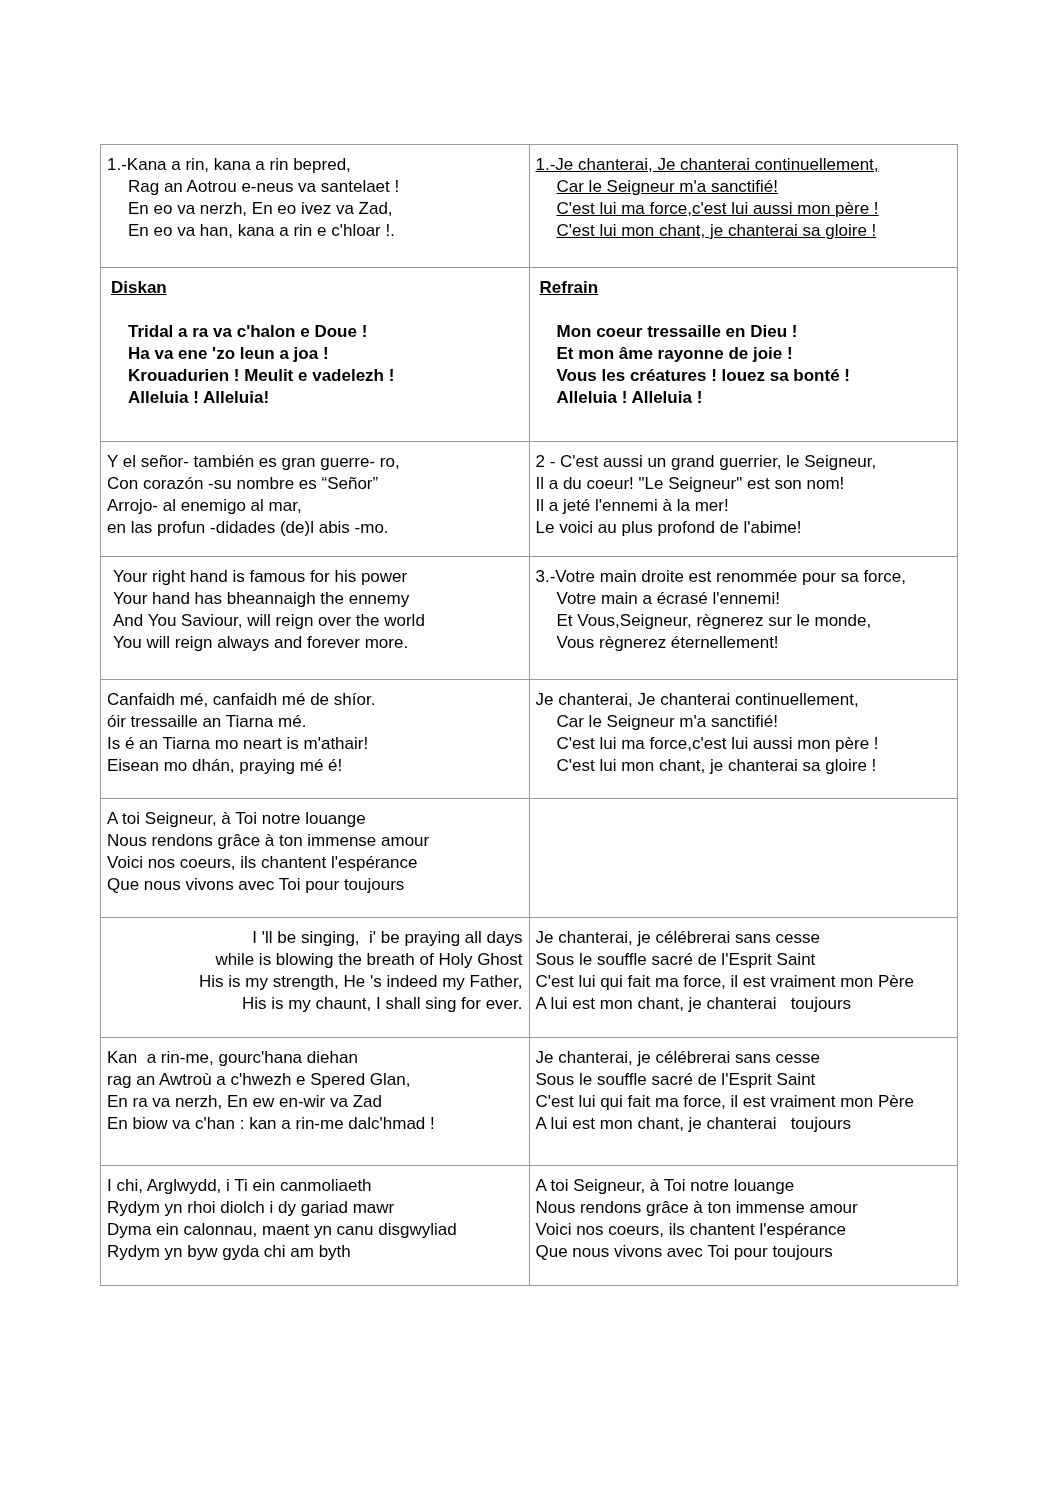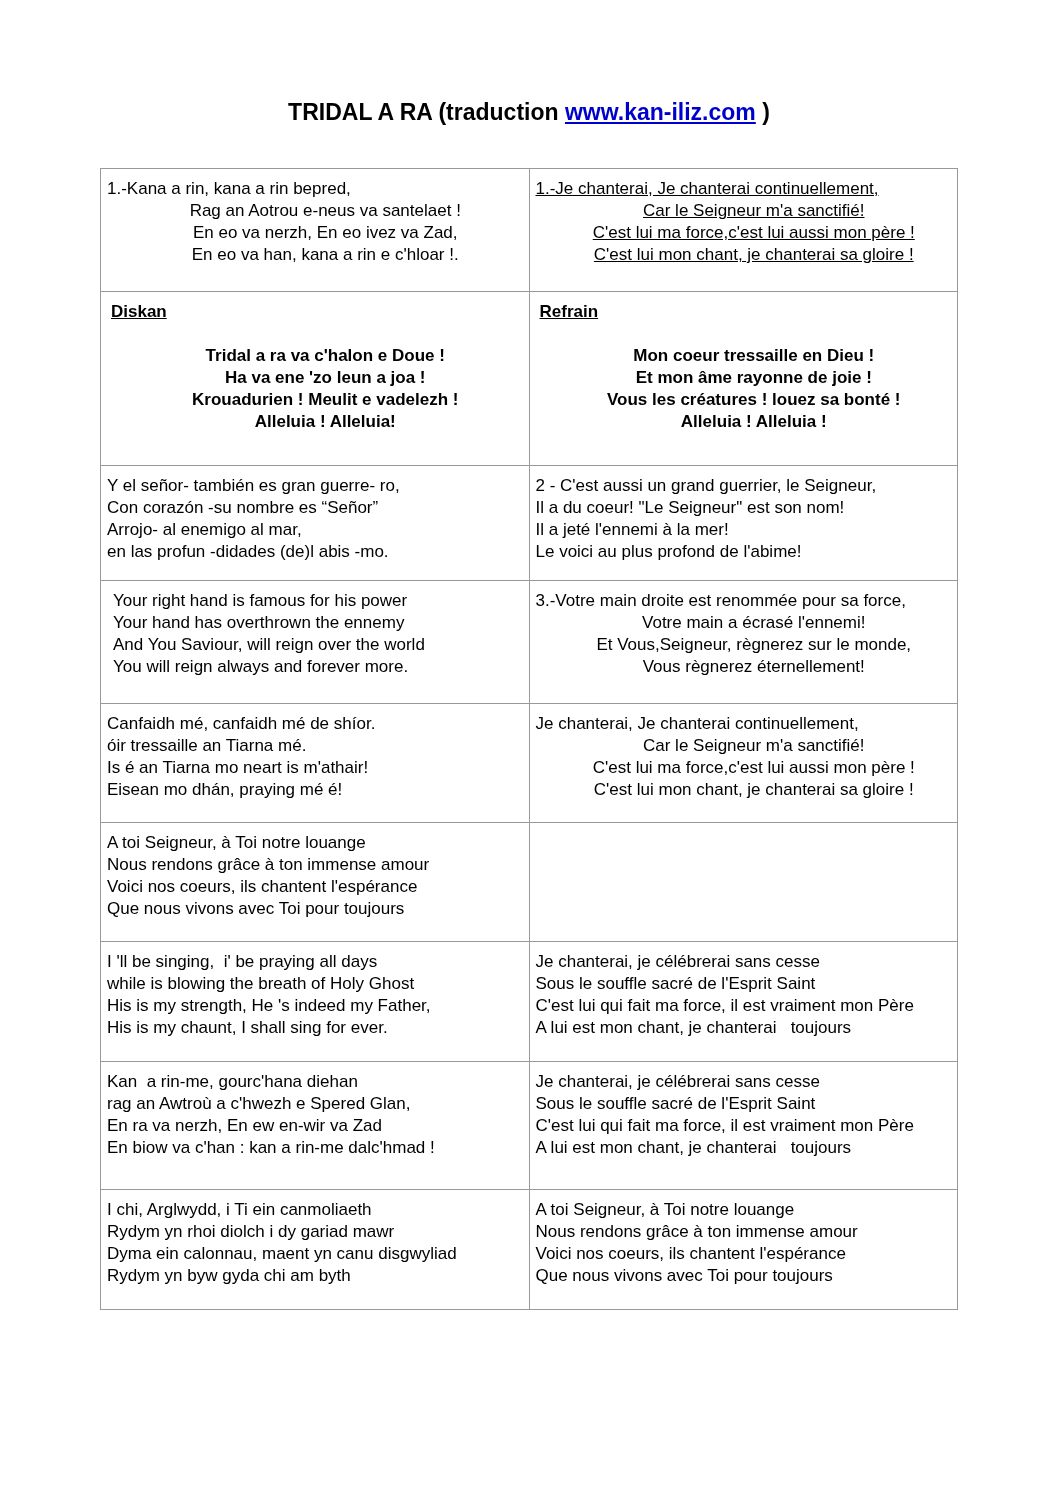--- a/index.html
+++ b/index.html
@@ -34,45 +34,44 @@
     font-weight: bold;
     letter-spacing: 0;
   }
   .title .link {
     color: var(--link-color);
     text-decoration: underline;
     cursor: pointer;
   }
   table.lyrics {
     position: absolute;
-    top: 168px;
+    top: 144px;
     left: 100px;
     width: 858px;
     border-collapse: collapse;
     table-layout: fixed;
   }
   table.lyrics td {
     width: 50%;
     border: 1px solid var(--border-color);
     vertical-align: top;
     padding: 9px 6px 6px 6px;
     font-size: 17px;
     line-height: 22px;
   }
   .line { white-space: pre-wrap; min-height: 22px; }
-  .line.indent { padding-left: 21px; text-align: center; }
+  .line.indent { padding-left: 21px; }
   .line.bold { font-weight: bold; }
   .line.heading { font-weight: bold; text-decoration: underline; padding-left: 4px; }
   .line.blank { height: 22px; }
 </style>
 </head>
 <body>
 
 <div class="page">
-  <h1 class="title"><span>TRIDAL A RA (traduction </span><a class="link">www.kan-iliz.com</a><span> )</span></h1>
 
   <table class="lyrics">
     <tbody>
         <tr>
           <td style="height: 123px;">
             <div class="line">1.-Kana a rin, kana a rin bepred,</div>
             <div class="line indent">Rag an Aotrou e-neus va santelaet !</div>
             <div class="line indent">En eo va nerzh, En eo ivez va Zad,</div>
             <div class="line indent">En eo va han, kana a rin e c'hloar !.</div>
           </td>
@@ -111,21 +110,21 @@
           <td style="height: 115px;">
             <div class="line">2 - C'est aussi un grand guerrier, le Seigneur,</div>
             <div class="line">Il a du coeur! "Le Seigneur" est son nom!</div>
             <div class="line">Il a jeté l'ennemi à la mer!</div>
             <div class="line">Le voici au plus profond de l'abime!</div>
           </td>
         </tr>
         <tr>
           <td style="height: 123px; padding-left: 12px;">
             <div class="line">Your right hand is famous for his power</div>
-            <div class="line">Your hand has overthrown the ennemy</div>
+            <div class="line">Your hand has bheannaigh the ennemy</div>
             <div class="line">And You Saviour, will reign over the world</div>
             <div class="line">You will reign always and forever more.</div>
           </td>
           <td style="height: 123px;">
             <div class="line">3.-Votre main droite est renommée pour sa force,</div>
             <div class="line indent">Votre main a écrasé l'ennemi!</div>
             <div class="line indent">Et Vous,Seigneur, règnerez sur le monde,</div>
             <div class="line indent">Vous règnerez éternellement!</div>
           </td>
         </tr>
@@ -146,21 +145,21 @@
         <tr>
           <td style="height: 119px;">
             <div class="line">A toi Seigneur, à Toi notre louange</div>
             <div class="line">Nous rendons grâce à ton immense amour</div>
             <div class="line">Voici nos coeurs, ils chantent l'espérance</div>
             <div class="line">Que nous vivons avec Toi pour toujours</div>
           </td>
           <td style="height: 119px;"></td>
         </tr>
         <tr>
-          <td style="height: 120px;">
+          <td style="height: 120px; text-align: right;">
             <div class="line">I 'll be singing,  i' be praying all days</div>
             <div class="line">while is blowing the breath of Holy Ghost</div>
             <div class="line">His is my strength, He 's indeed my Father,</div>
             <div class="line">His is my chaunt, I shall sing for ever.</div>
           </td>
           <td style="height: 120px;">
             <div class="line">Je chanterai, je célébrerai sans cesse</div>
             <div class="line">Sous le souffle sacré de l'Esprit Saint</div>
             <div class="line">C'est lui qui fait ma force, il est vraiment mon Père</div>
             <div class="line">A lui est mon chant, je chanterai   toujours</div>

